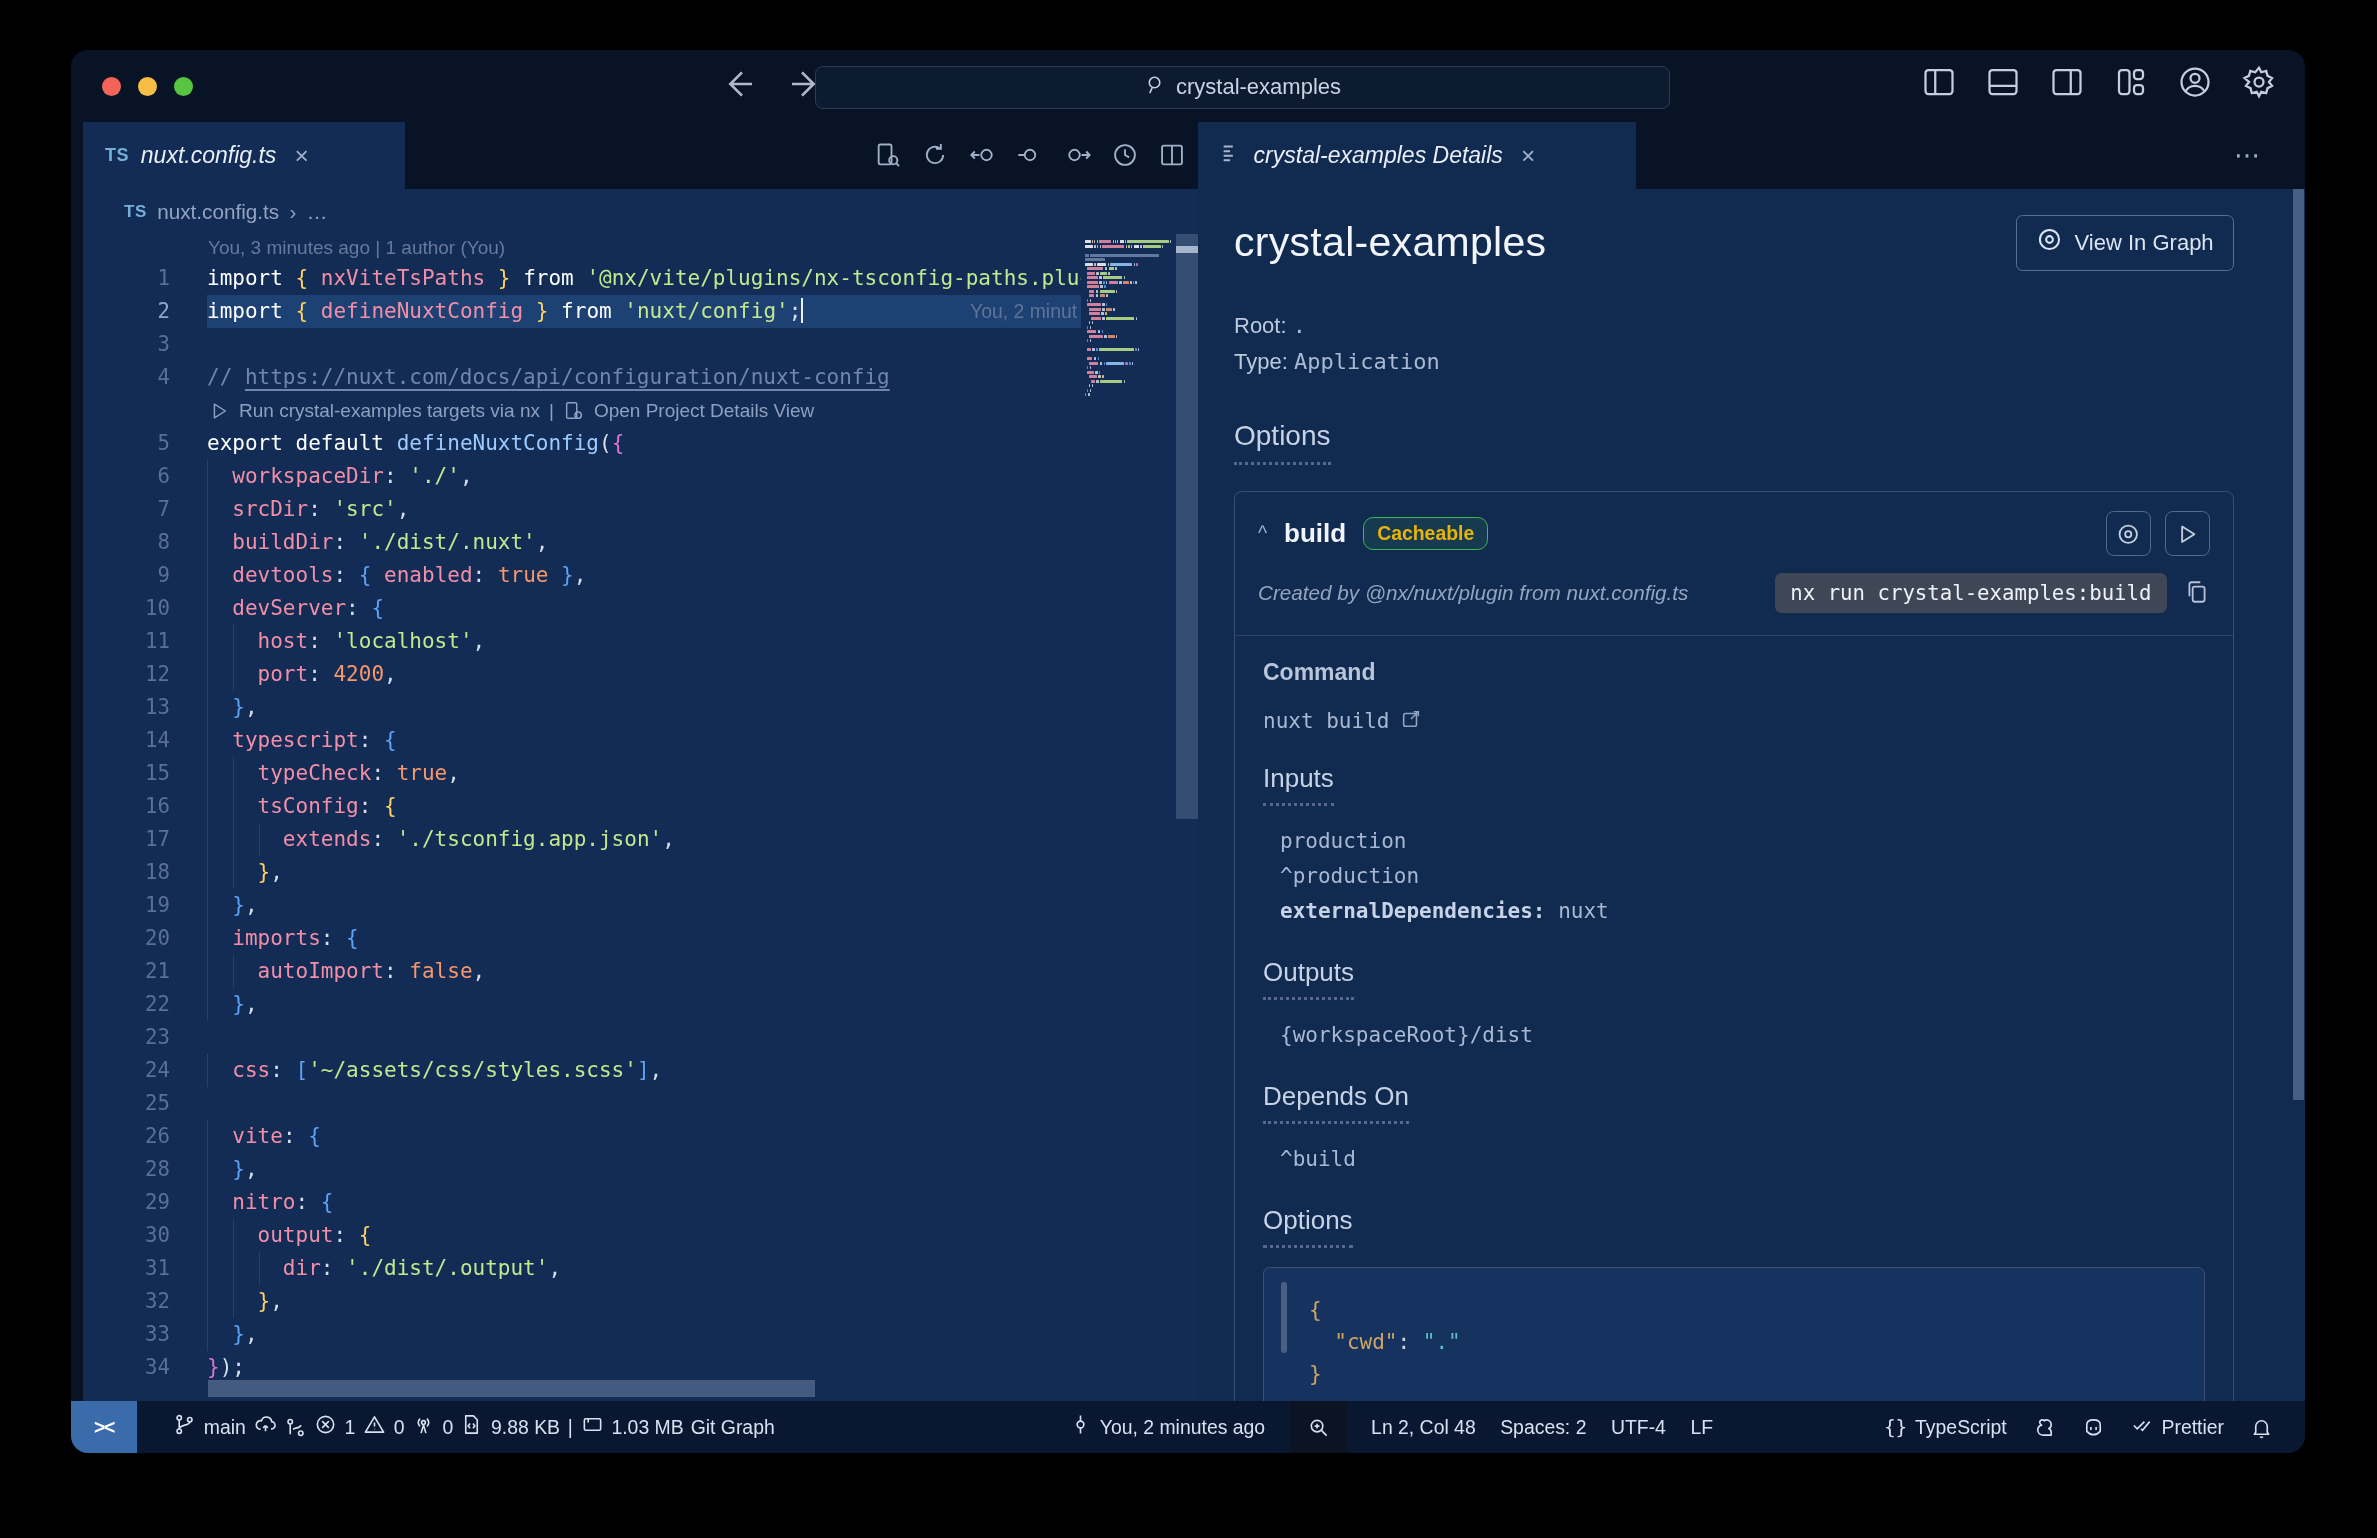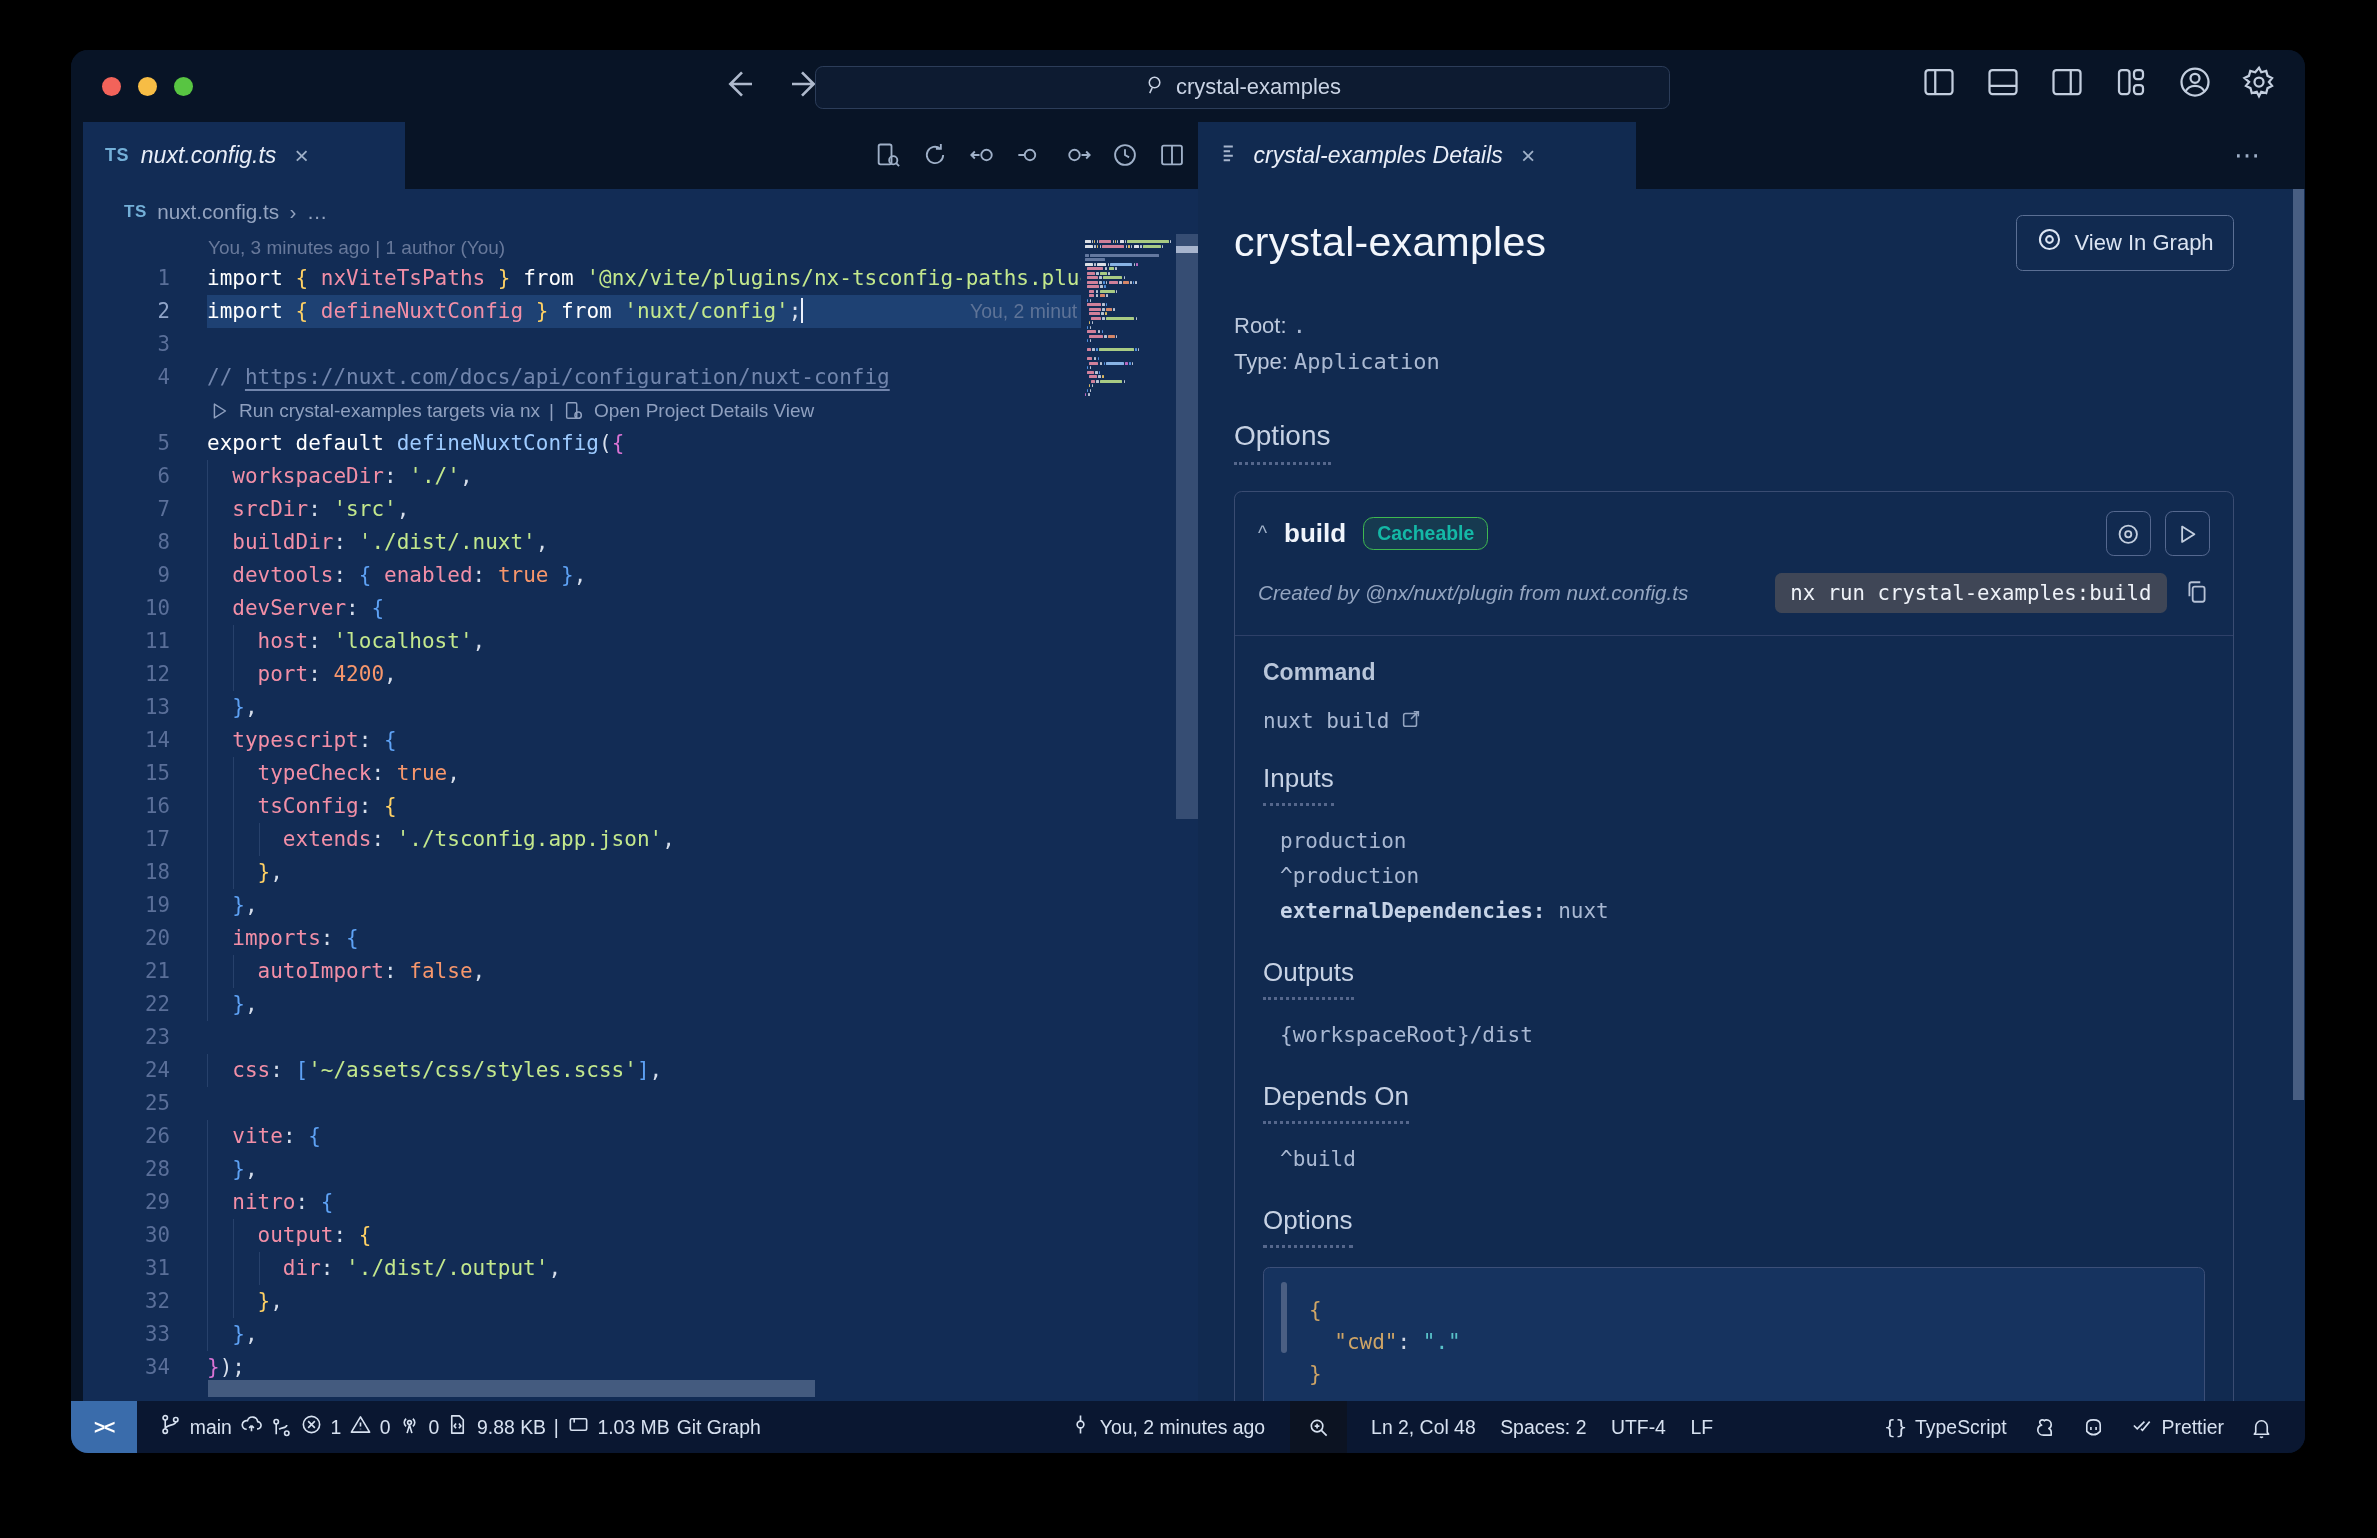--- a/index.html
+++ b/index.html
@@ -69,21 +69,21 @@
   .btn-graph svg{width:27px;height:27px;}
   .meta{margin-top:37px;font-size:22px;color:#bcc8dc;line-height:36px;}
   .meta .mono{font-family:"DejaVu Sans Mono",monospace;color:#aab9d2;}
   .sec-h{font-size:28px;font-weight:500;color:#c7d2e4;display:inline-block;border-bottom:3.9px dotted #55678c;
     padding-bottom:10.3px;}
   .targets-h{margin-top:40px;}
   .card{margin-top:26px;border:1.3px solid #3a4c72;border-radius:7.8px;}
   .card-head{display:flex;align-items:center;gap:17px;padding:19.4px 23px 10.3px 23px;}
   .chev{color:#9fb0c8;font-size:19.4px;}
   .t-name{font-size:26px;font-weight:700;color:#f0f4fb;}
-  .badge{color:#14b8a6;font-size:19.4px;font-weight:600;border:1.3px solid #3fb950;background:rgba(63,185,80,.12);
+  .badge{color:#eab308;font-size:19.4px;font-weight:600;border:1.3px solid #3fb950;background:rgba(63,185,80,.12);
     border-radius:10.3px;padding:3.9px 13px;}
   .head-btns{margin-left:auto;display:flex;gap:14px;}
   .icon-btn{width:43px;height:43px;border:1.3px solid #55688f;border-radius:7.8px;display:flex;align-items:center;
     justify-content:center;color:#c3cede;}
   .icon-btn svg{width:24.5px;height:24.5px;}
   .created-row{display:flex;align-items:center;gap:17px;padding:6.5px 23px 22px 23px;}
   .created{font-style:italic;color:#94a5c0;font-size:20.7px;flex:1;}
   .chip{background:#3f4656;border-radius:6.5px;padding:7.8px 15.5px;font-family:"DejaVu Sans Mono",monospace;
     font-size:20.7px;color:#eef2f8;white-space:nowrap;}
   .copy-ic{color:#b7c2d6;}
@@ -103,21 +103,21 @@
     position:relative;overflow:hidden;padding:26px 0 0 45px;box-sizing:border-box;}
   .opt-bar{position:absolute;left:17px;width:5.8px;border-radius:3.2px;background:#5e6f8f;opacity:.75;}
   .opt-line{font-family:"DejaVu Sans Mono",monospace;font-size:21px;line-height:32px;white-space:pre;}
   .oc-gold{color:#cfa566}.oc-wh{color:#cfd6e4}.oc-teal{color:#59c2c9}.oc-d{color:#d6deeb}
   
   .statusbar{position:absolute;left:0;bottom:0;width:100%;height:52px;background:#0a1731;color:#d7e1f0;
     font-size:19.4px;display:flex;align-items:center;}
   .statusbar svg{width:23px;height:23px;}
   .remote{width:66px;height:100%;background:#3a6cab;display:flex;align-items:center;justify-content:center;
     color:#fff;font-weight:700;font-size:19.4px;letter-spacing:-1.3px;flex:none;}
-  .sb-group{display:flex;align-items:center;gap:7px;padding:0 22px;height:100%;}
+  .sb-group{display:flex;align-items:center;gap:7px;padding:0 36px;height:100%;}
   .sb-item{display:flex;align-items:center;gap:7.8px;white-space:nowrap;}
   .sb-center{position:absolute;left:998px;height:100%;display:flex;align-items:center;gap:24.5px;}
   .sb-right{position:absolute;right:32px;height:100%;display:flex;align-items:center;gap:26px;}
   .zoom-cell{background:#0c1322;height:100%;display:flex;align-items:center;padding:0 17px;}
   .braces{font-family:"DejaVu Sans Mono",monospace;font-size:19.4px;}
 </style>
 </head>
 <body>
 
 <div class="window">

